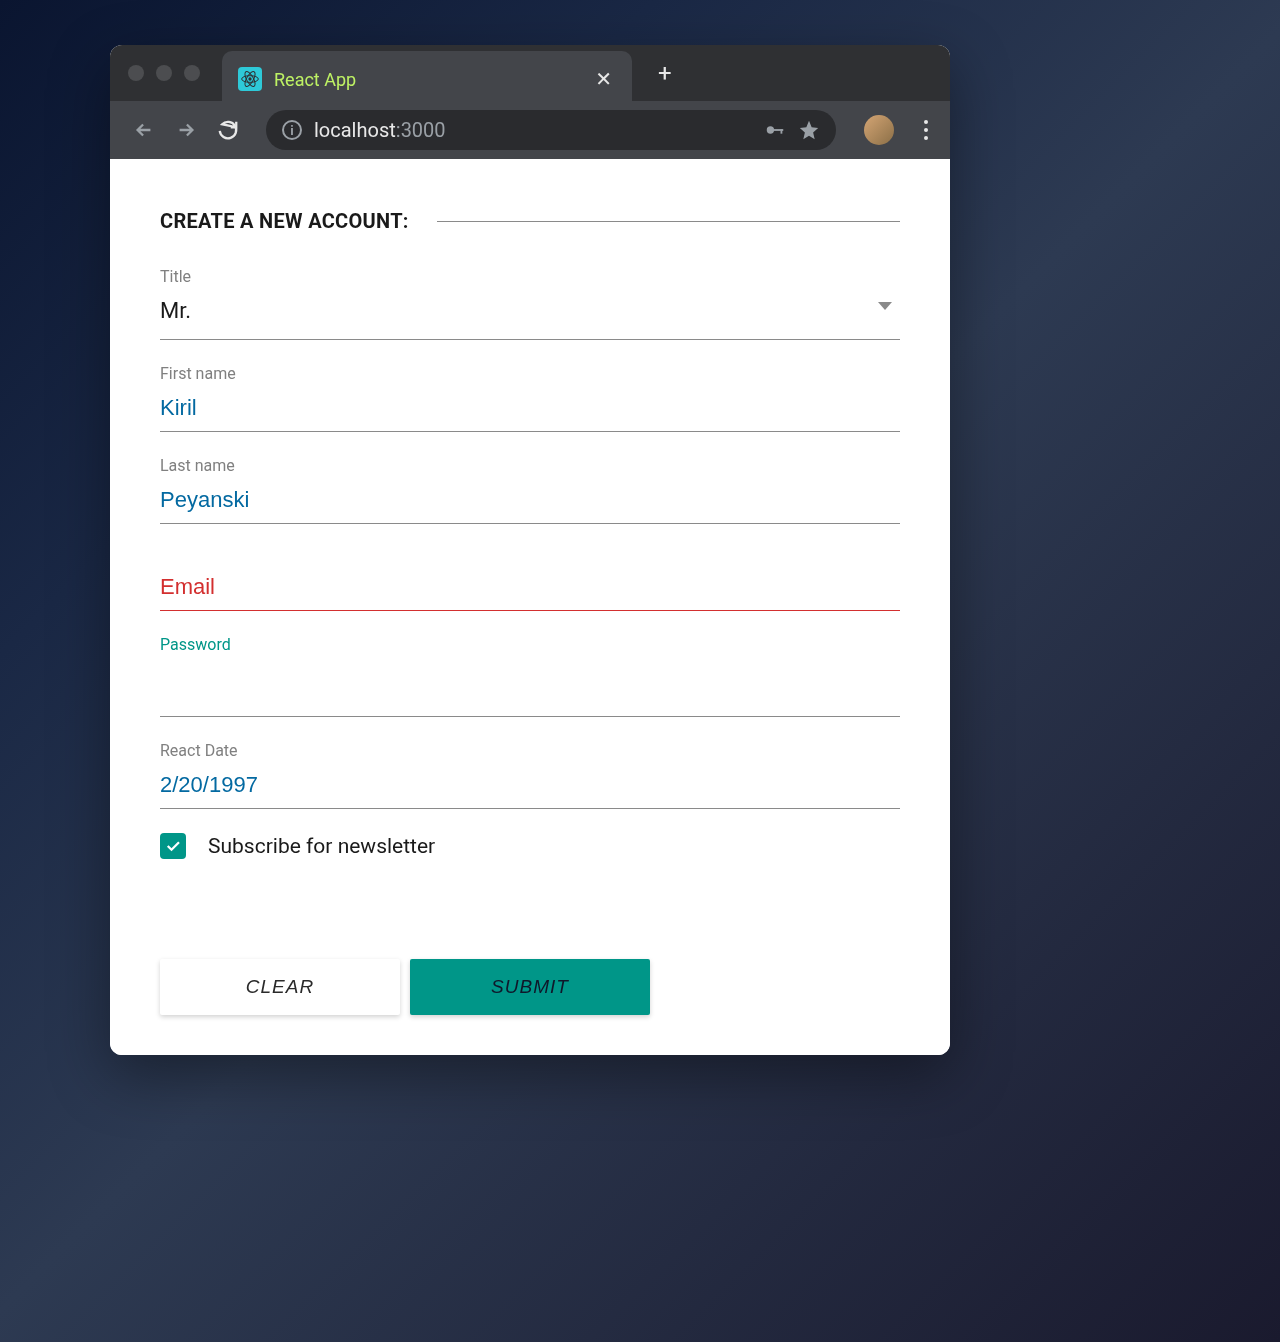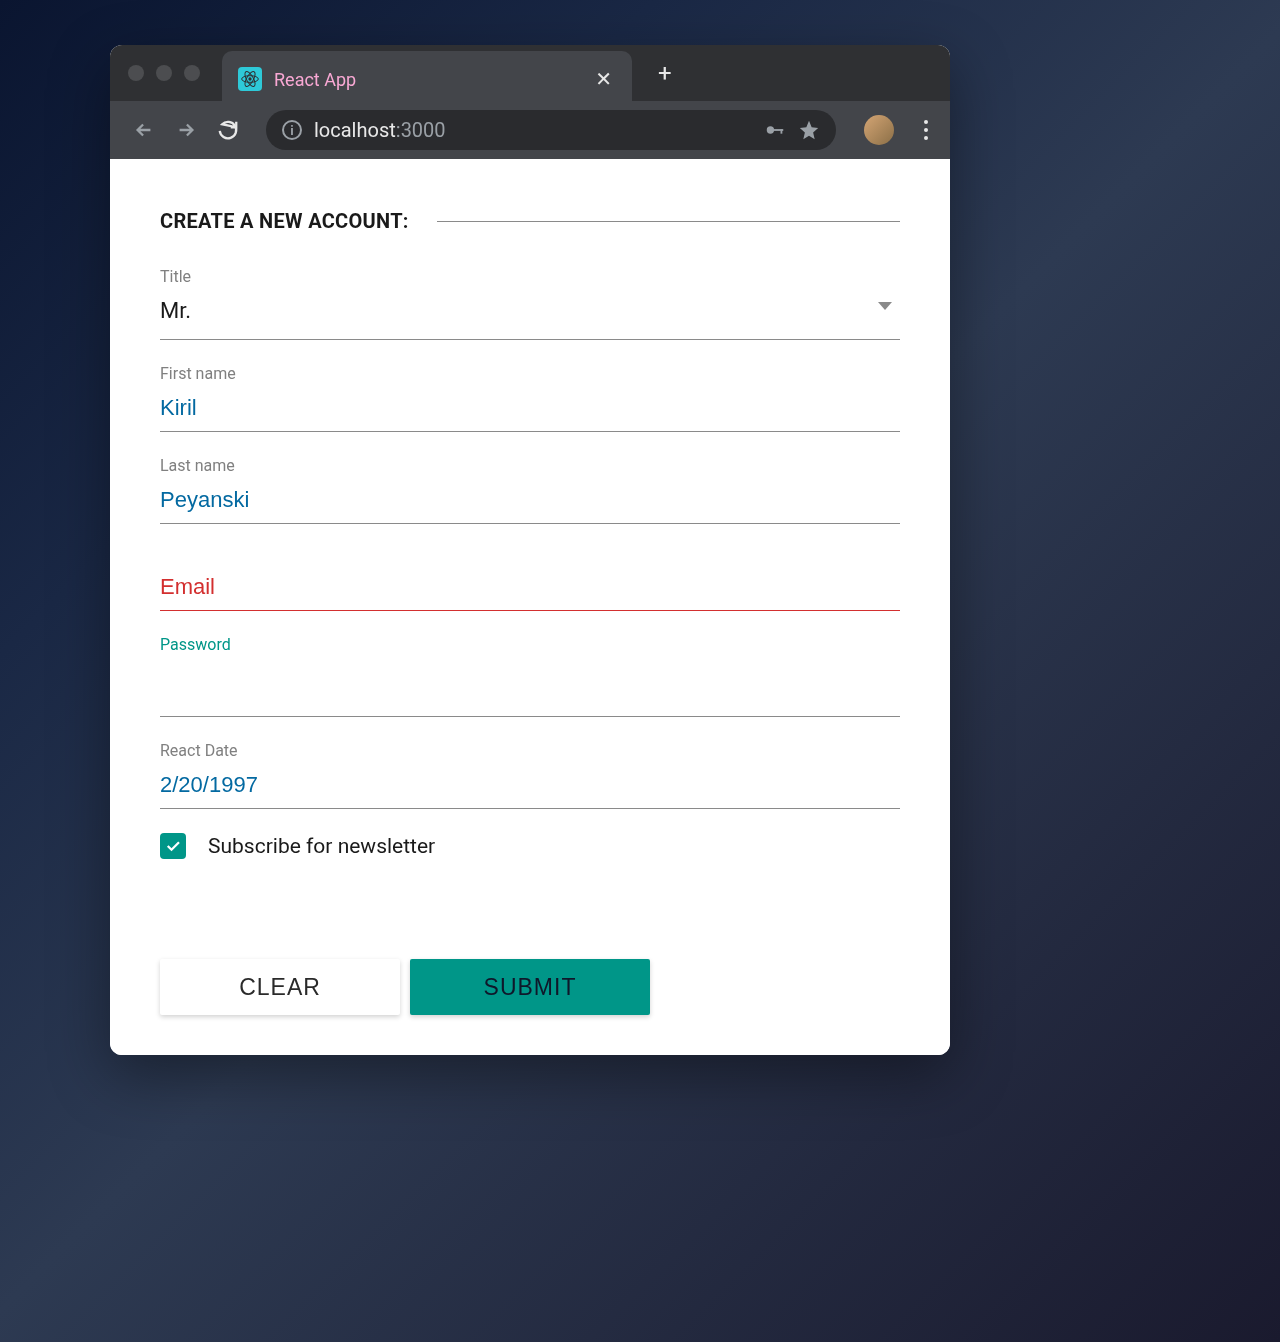--- a/index.html
+++ b/index.html
@@ -66,21 +66,21 @@
       align-items: center;
       justify-content: center;
     }
     
     .tab-favicon svg {
       width: 20px;
       height: 20px;
     }
     
     .tab-title {
-      color: #f9a8d4;
+      color: #bef264;
       font-size: 18px;
       flex: 1;
     }
     
     .tab-close {
       color: #e8e8e8;
       font-size: 20px;
       cursor: pointer;
       padding: 0 4px;
     }
@@ -315,25 +315,26 @@
     
     .button-row {
       display: flex;
       gap: 10px;
     }
     
     .btn {
       flex: 0 0 240px;
       height: 56px;
       border: none;
-      font-size: 23px;
+      font-size: 19px;
       font-weight: 500;
       letter-spacing: 1px;
       cursor: pointer;
       border-radius: 2px;
+      font-style: italic;
     }
     
     .btn-clear {
       background: #ffffff;
       color: #2a2a2a;
       box-shadow: 0 2px 5px rgba(0,0,0,0.18);
     }
     
     .btn-submit {
       background: #009688;

